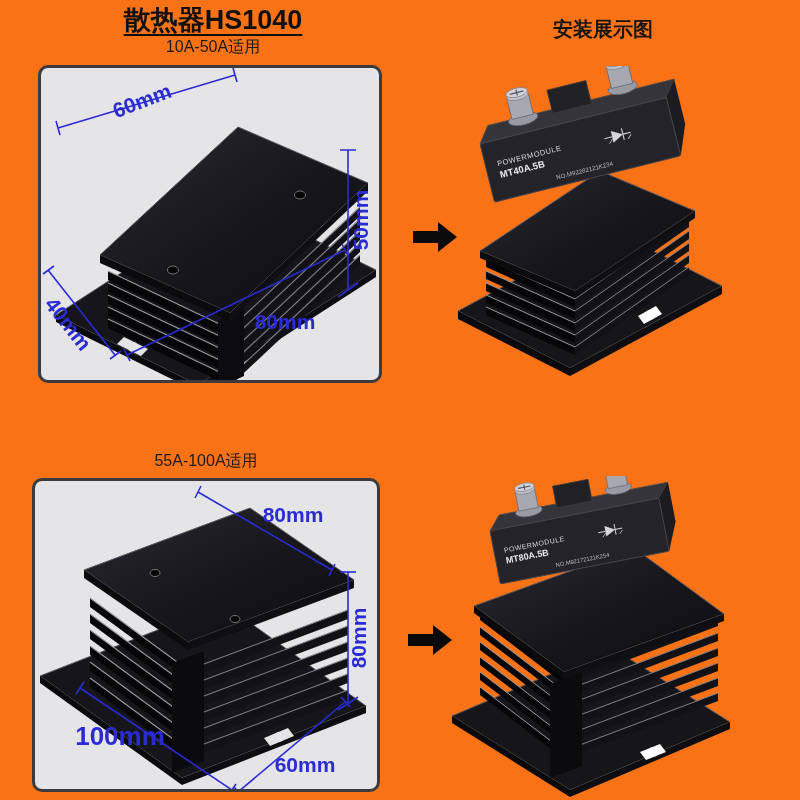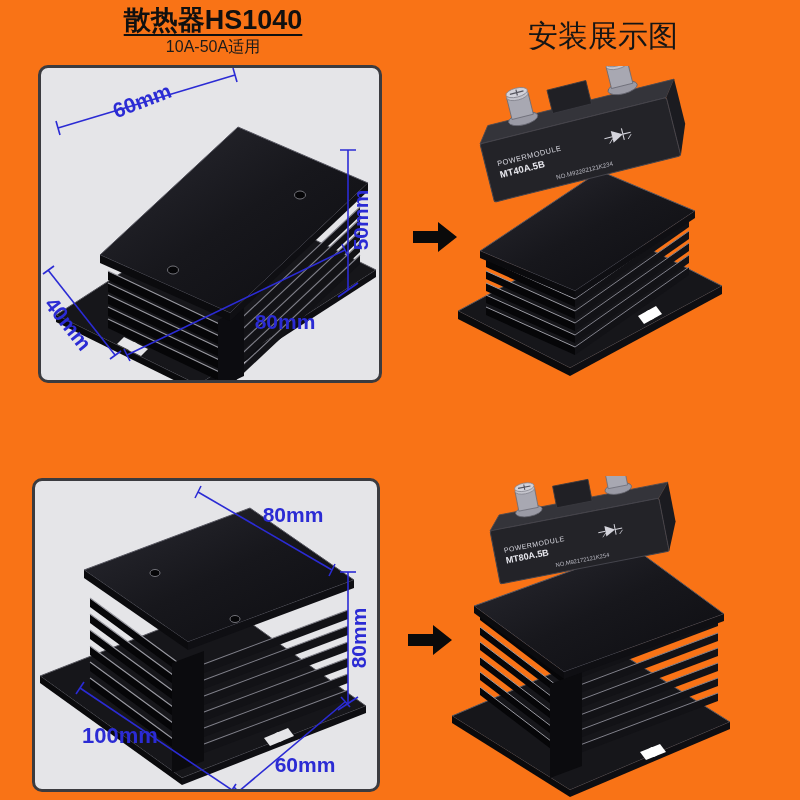--- a/index.html
+++ b/index.html
@@ -4,21 +4,21 @@
 <style>
   html,body{margin:0;padding:0}
   body{width:800px;height:800px;background:#ffffff;
        font-family:"Liberation Sans","DejaVu Sans",sans-serif;}
   #canvas{position:relative;width:800px;height:800px;overflow:hidden;background:#f97316}
   .abs{position:absolute}
   .product-title{font-size:27px;font-weight:bold;color:#101010;white-space:nowrap;
     text-decoration:underline;text-decoration-thickness:2px;text-underline-offset:5px;
     transform:translateX(-50%)}
   .product-rating{font-size:16px;color:#1b1b1b;white-space:nowrap;transform:translateX(-50%)}
-  .right-title{font-size:30px;font-weight:400;color:#151515;white-space:nowrap;transform:translateX(-50%)}
+  .right-title{font-size:20px;font-weight:700;color:#151515;white-space:nowrap;transform:translateX(-50%)}
   .photo-box{position:absolute;background:#e5e5e8;border:3px solid #3b3b3f;border-radius:10px;
     box-sizing:border-box;overflow:hidden}
   .photo-box>svg{position:absolute;left:0;top:0}
   .dim{position:absolute;color:#2b2bd4;font-size:21px;font-weight:600;white-space:nowrap;
     transform:translate(-50%,-50%)}
   .arrow{position:absolute}
   svg{display:block}
   .modtext{fill:#d6d6de;letter-spacing:.5px}
 </style>
 </head>
@@ -152,20 +152,21 @@
       <use href="#screw" transform="translate(48,-16)"></use>
       <use href="#screw" transform="translate(152,-22)"></use>
       <rect x="0" y="0" width="192" height="60" rx="2" fill="#232328" stroke="#44444c" stroke-width="1"></rect>
       <text x="12" y="26" font-size="7.5" class="modtext">POWERMODULE</text>
       <text x="12" y="38" font-size="9.5" font-weight="bold" fill="#e8e8ee">MT40A.5B</text>
       <text x="66" y="53" font-size="6.2" fill="#b9b9c2">NO.M92282121K234</text>
       <use href="#diode" transform="translate(122,18)"></use>
     </g>
   </svg>
 
+  <div class="abs product-rating" style="left:206px;top:451px">55A-100A适用</div>
 
   <div class="photo-box" style="left:32px;top:478px;width:348px;height:314px">
     <svg width="342" height="308" viewBox="0 0 342 308">
       <defs>
         <g id="finB">
           <polygon points="55,103 153,175 153,184 55,112" fill="#060608"></polygon>
           <line x1="55" y1="103" x2="153" y2="175" stroke="#9a9aa2" stroke-width="1.1"></line>
           <polygon points="153,175 313,115 313,124 153,184" fill="#121216"></polygon>
           <line x1="153" y1="175" x2="313" y2="115" stroke="#80808a" stroke-width="1.1"></line>
         </g>
@@ -205,21 +206,21 @@
         <line x1="45" y1="207" x2="197" y2="309"></line>
           <line x1="41" y1="213" x2="49" y2="201"></line>
           <line x1="193" y1="315" x2="201" y2="303"></line>
         <line x1="203" y1="311" x2="310" y2="221"></line>
           <line x1="199" y1="306" x2="208" y2="316"></line>
           <line x1="306" y1="216" x2="315" y2="226"></line>
       </g>
     </svg>
     <div class="dim" style="left:258px;top:34px">80mm</div>
     <div class="dim" style="left:324px;top:157px;transform:translate(-50%,-50%) rotate(-90deg)">80mm</div>
-    <div class="dim" style="left:85px;top:255px;font-size:22px">100mm</div>
+    <div class="dim" style="left:85px;top:255px;font-size:26px">100mm</div>
     <div class="dim" style="left:270px;top:284px">60mm</div>
   </div>
 
   <svg class="arrow" style="left:408px;top:624px" width="46" height="32" viewBox="0 0 46 32">
     <polygon points="0,10 25,10 25,1 44,16 25,31 25,22 0,22" fill="#0a0a0a"></polygon>
   </svg>
 
   <svg class="abs" style="left:432px;top:476px" width="300" height="324" viewBox="0 0 300 324">
     <defs>
       <g id="finD">

